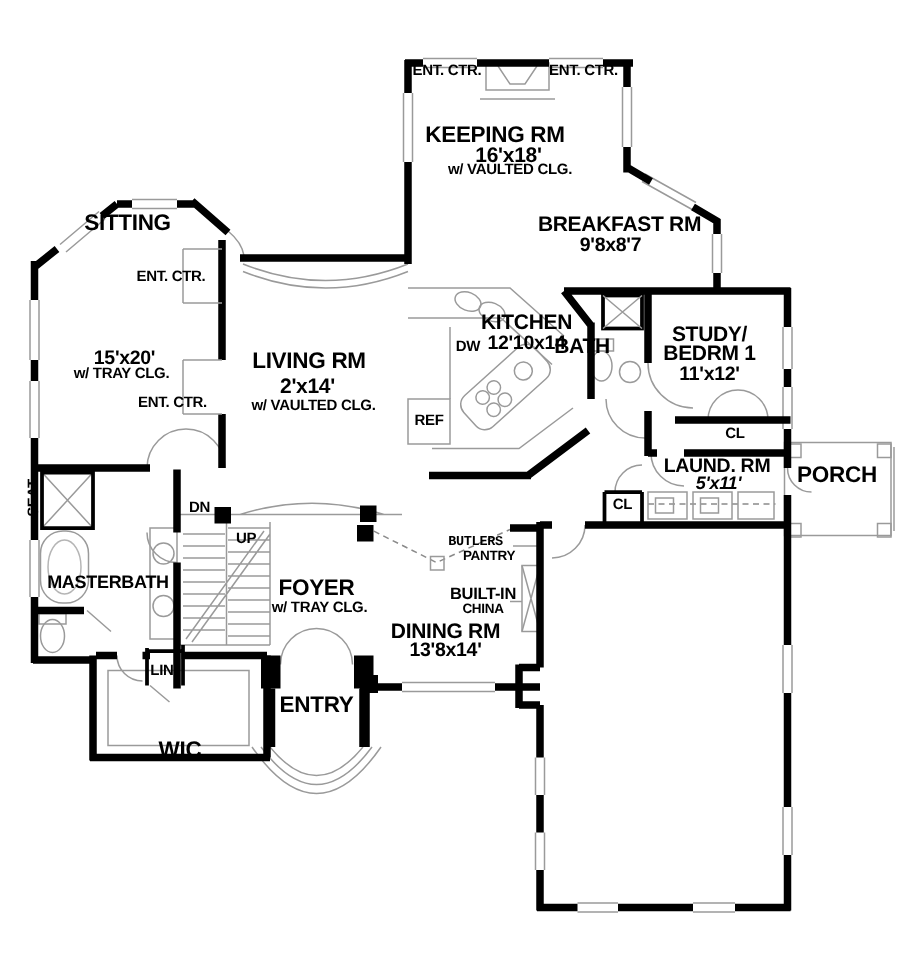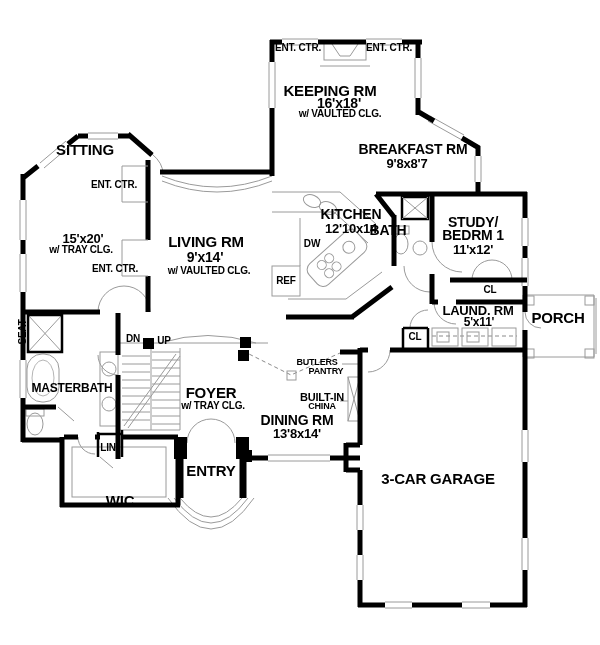--- a/index.html
+++ b/index.html
@@ -201,66 +201,65 @@
 
   <div class="lbl" style="left:114px;top:185px;font-size:10px;">ENT. CTR.</div>
   <div class="lbl" style="left:115px;top:269px;font-size:10px;">ENT. CTR.</div>
   <div class="lbl" style="left:298px;top:48px;font-size:10px;">ENT. CTR.</div>
   <div class="lbl" style="left:389px;top:48px;font-size:10px;">ENT. CTR.</div>
 
   <div class="lbl" style="left:83px;top:238px;font-size:13px;">15'x20'</div>
   <div class="lbl" style="left:81px;top:250px;font-size:10px;">w/ TRAY CLG.</div>
 
   <div class="lbl" style="left:206px;top:241px;font-size:15px;">LIVING RM</div>
-  <div class="lbl" style="left:205px;top:257px;font-size:14px;">9'x14'</div>
+  <div class="lbl" style="left:205px;top:257px;font-size:14px;">2'x14'</div>
   <div class="lbl" style="left:209px;top:271px;font-size:10px;">w/ VAULTED CLG.</div>
 
   <div class="lbl" style="left:330px;top:90px;font-size:15px;">KEEPING RM</div>
   <div class="lbl" style="left:339px;top:103px;font-size:14px;">16'x18'</div>
   <div class="lbl" style="left:340px;top:114px;font-size:10px;">w/ VAULTED CLG.</div>
 
   <div class="lbl" style="left:413px;top:149px;font-size:14px;">BREAKFAST RM</div>
   <div class="lbl" style="left:407px;top:163px;font-size:13px;">9'8x8'7</div>
 
   <div class="lbl" style="left:351px;top:214px;font-size:14px;">KITCHEN</div>
   <div class="lbl" style="left:351px;top:228px;font-size:13px;">12'10x14</div>
 
-  <div class="lbl" style="left:292px;top:244px;font-size:10px;padding-left:40px;">DW</div>
+  <div class="lbl" style="left:292px;top:232px;font-size:10px;padding-left:40px;">DW</div>
   <div class="lbl" style="left:286px;top:281px;font-size:10px;">REF</div>
 
   <div class="lbl" style="left:388px;top:230px;font-size:14px;">BATH</div>
 
   <div class="lbl" style="left:473px;top:222px;font-size:14px;">STUDY/</div>
   <div class="lbl" style="left:473px;top:235px;font-size:14px;">BEDRM 1</div>
   <div class="lbl" style="left:473px;top:249px;font-size:13px;">11'x12'</div>
 
   <div class="lbl" style="left:490px;top:290px;font-size:10px;">CL</div>
   <div class="lbl" style="left:415px;top:337px;font-size:10px;">CL</div>
 
   <div class="lbl" style="left:478px;top:310px;font-size:13px;">LAUND. RM</div>
-  <div class="lbl" style="left:479px;top:322px;font-size:12px;">5'x11'</div>
+  <div class="lbl" style="left:479px;top:322px;font-size:12px;font-style:italic;">5'x11'</div>
 
   <div class="lbl" style="left:558px;top:317px;font-size:15px;">PORCH</div>
 
   <div class="lbl rot" style="left:23px;top:332px;font-size:10px;">SEAT</div>
   <div class="lbl" style="left:72px;top:388px;font-size:12px;">MASTERBATH</div>
 
   <div class="lbl" style="left:133px;top:339px;font-size:10px;">DN</div>
-  <div class="lbl" style="left:164px;top:341px;font-size:10px;">UP</div>
+  <div class="lbl" style="left:164px;top:360px;font-size:10px;">UP</div>
 
   <div class="lbl" style="left:211px;top:392px;font-size:15px;">FOYER</div>
   <div class="lbl" style="left:213px;top:406px;font-size:10px;">w/ TRAY CLG.</div>
 
-  <div class="lbl" style="left:317px;top:362px;font-size:9px;">BUTLERS</div>
+  <div class="lbl" style="left:317px;top:362px;font-size:9px;font-family:Liberation Mono, monospace;">BUTLERS</div>
   <div class="lbl" style="left:326px;top:371px;font-size:9px;">PANTRY</div>
   <div class="lbl" style="left:322px;top:397px;font-size:11px;">BUILT-IN</div>
   <div class="lbl" style="left:322px;top:406px;font-size:9px;">CHINA</div>
 
   <div class="lbl" style="left:297px;top:420px;font-size:14px;">DINING RM</div>
   <div class="lbl" style="left:297px;top:433px;font-size:13px;">13'8x14'</div>
 
   <div class="lbl" style="left:108px;top:448px;font-size:10px;">LIN</div>
   <div class="lbl" style="left:120px;top:500px;font-size:15px;">WIC</div>
   <div class="lbl" style="left:211px;top:470px;font-size:15px;">ENTRY</div>
 
-  <div class="lbl" style="left:438px;top:478px;font-size:15px;">3-CAR GARAGE</div>
 
 </div>
 
 </body></html>

